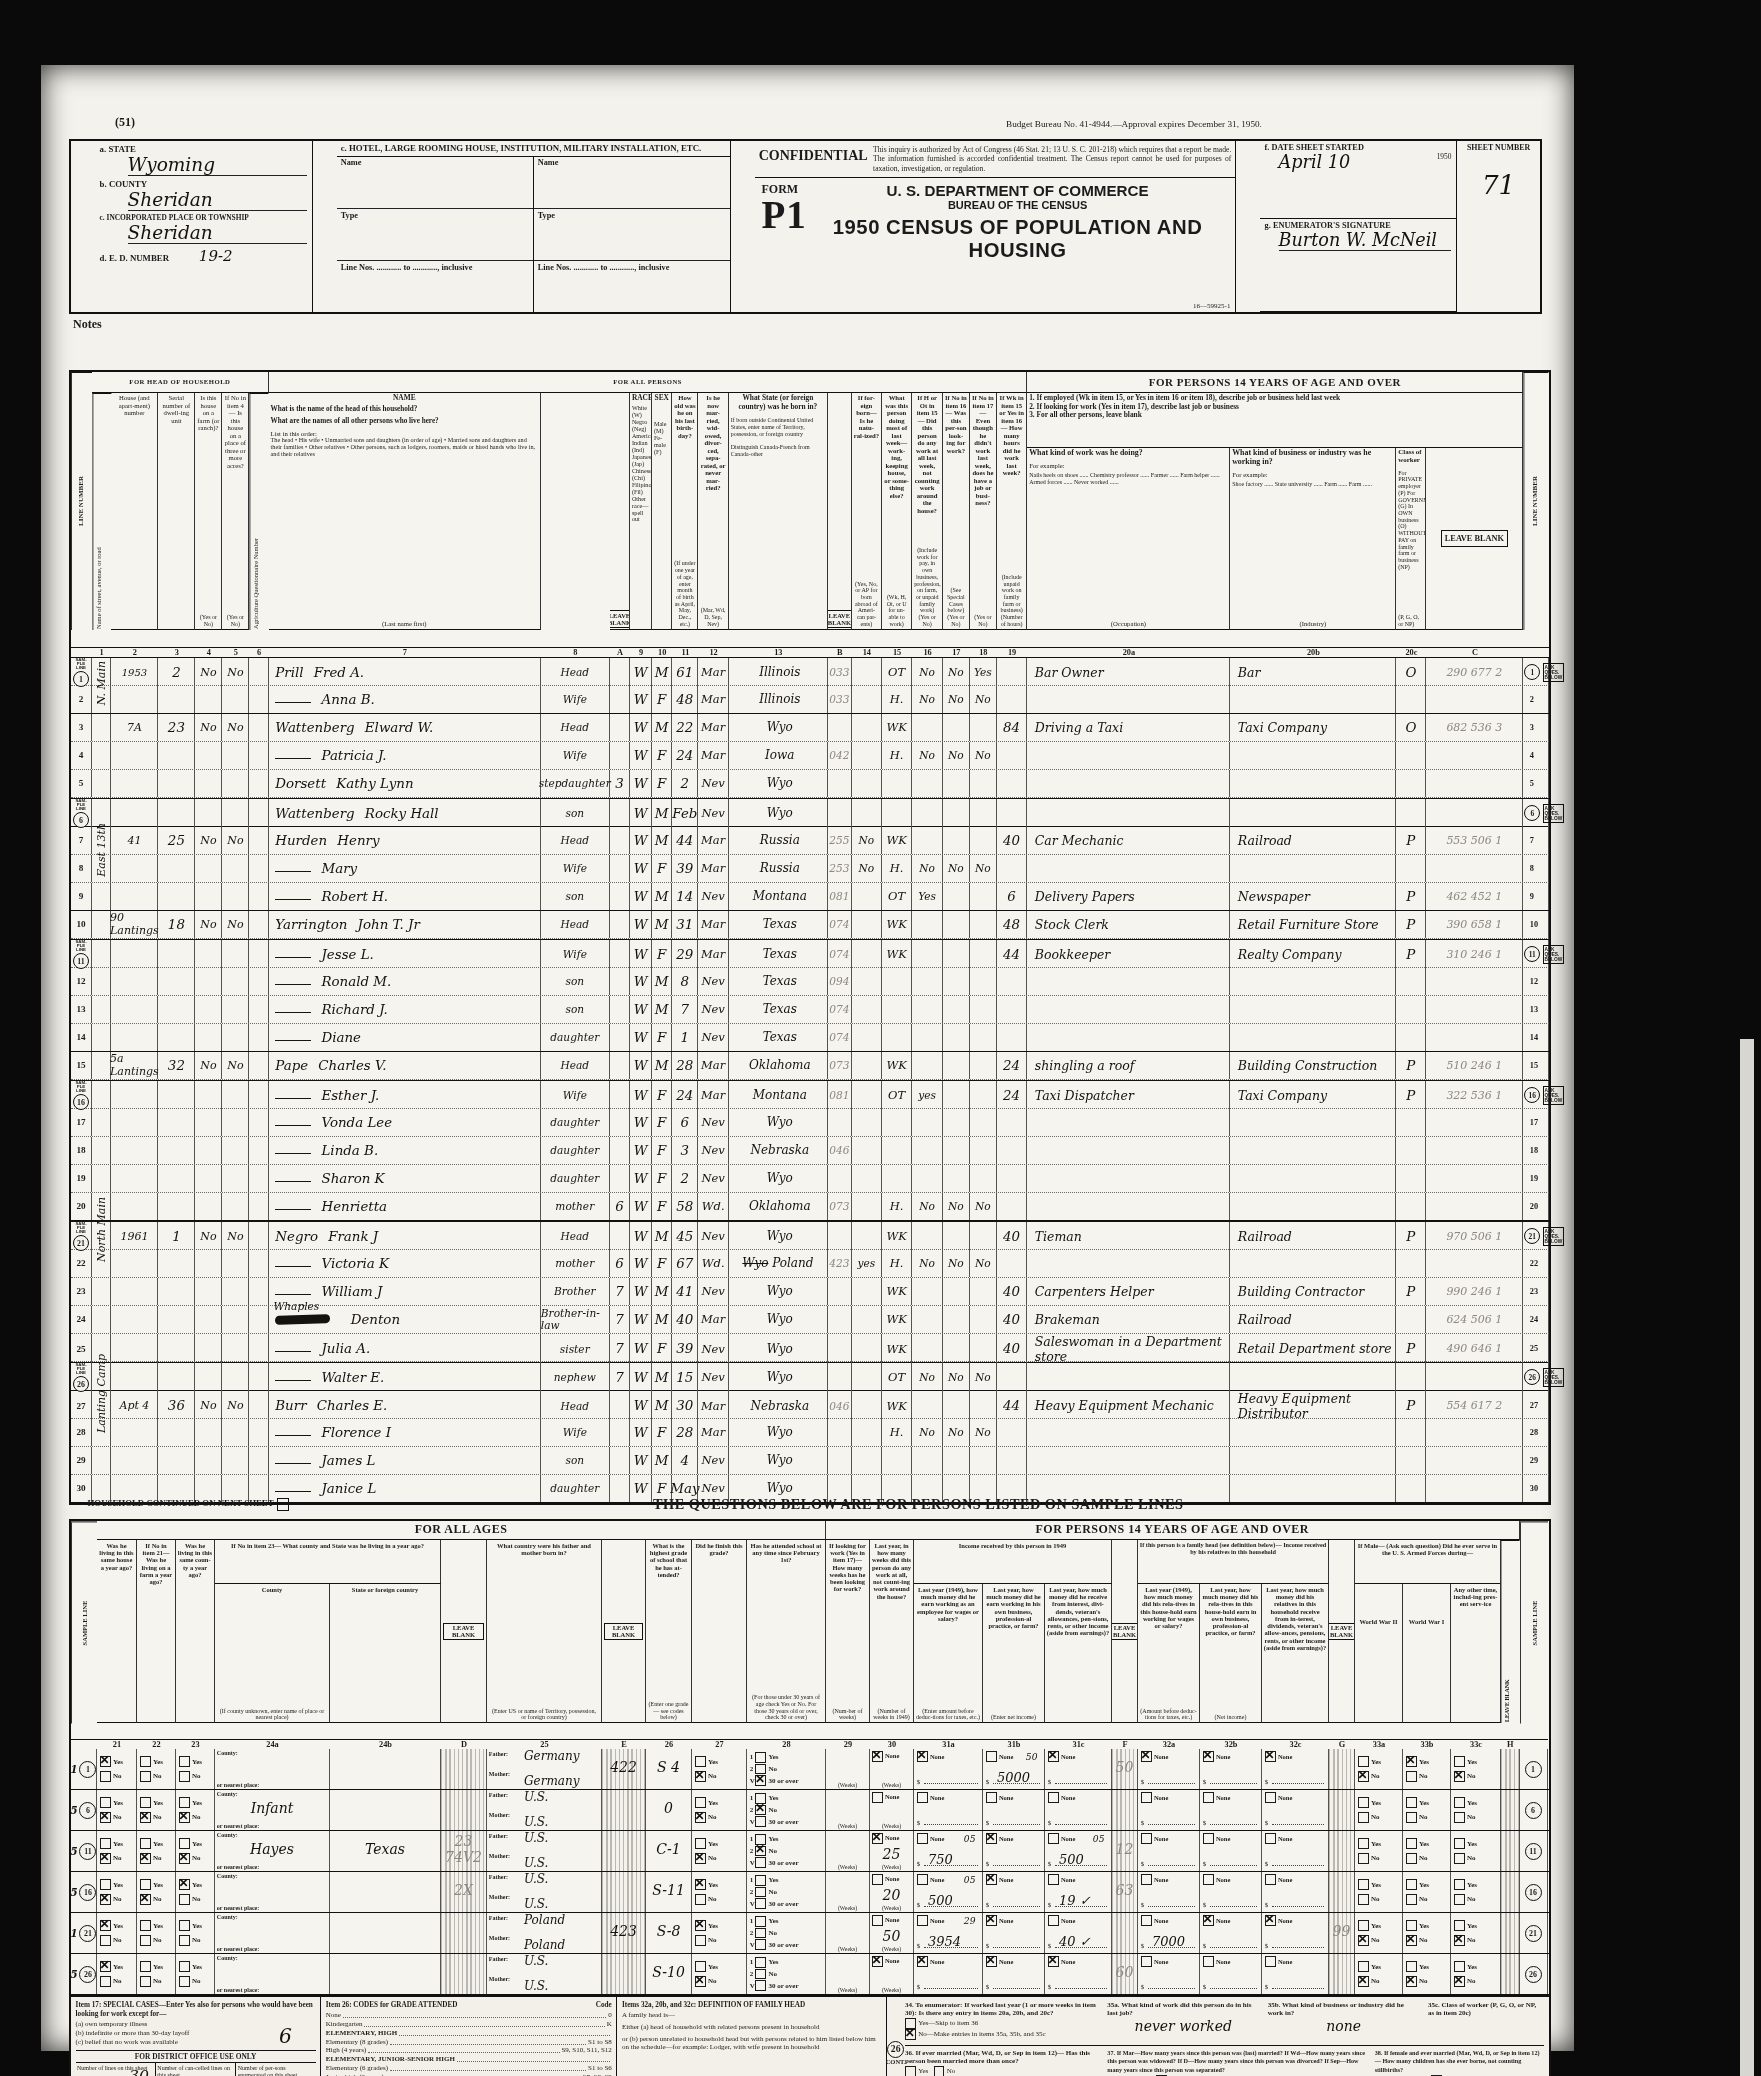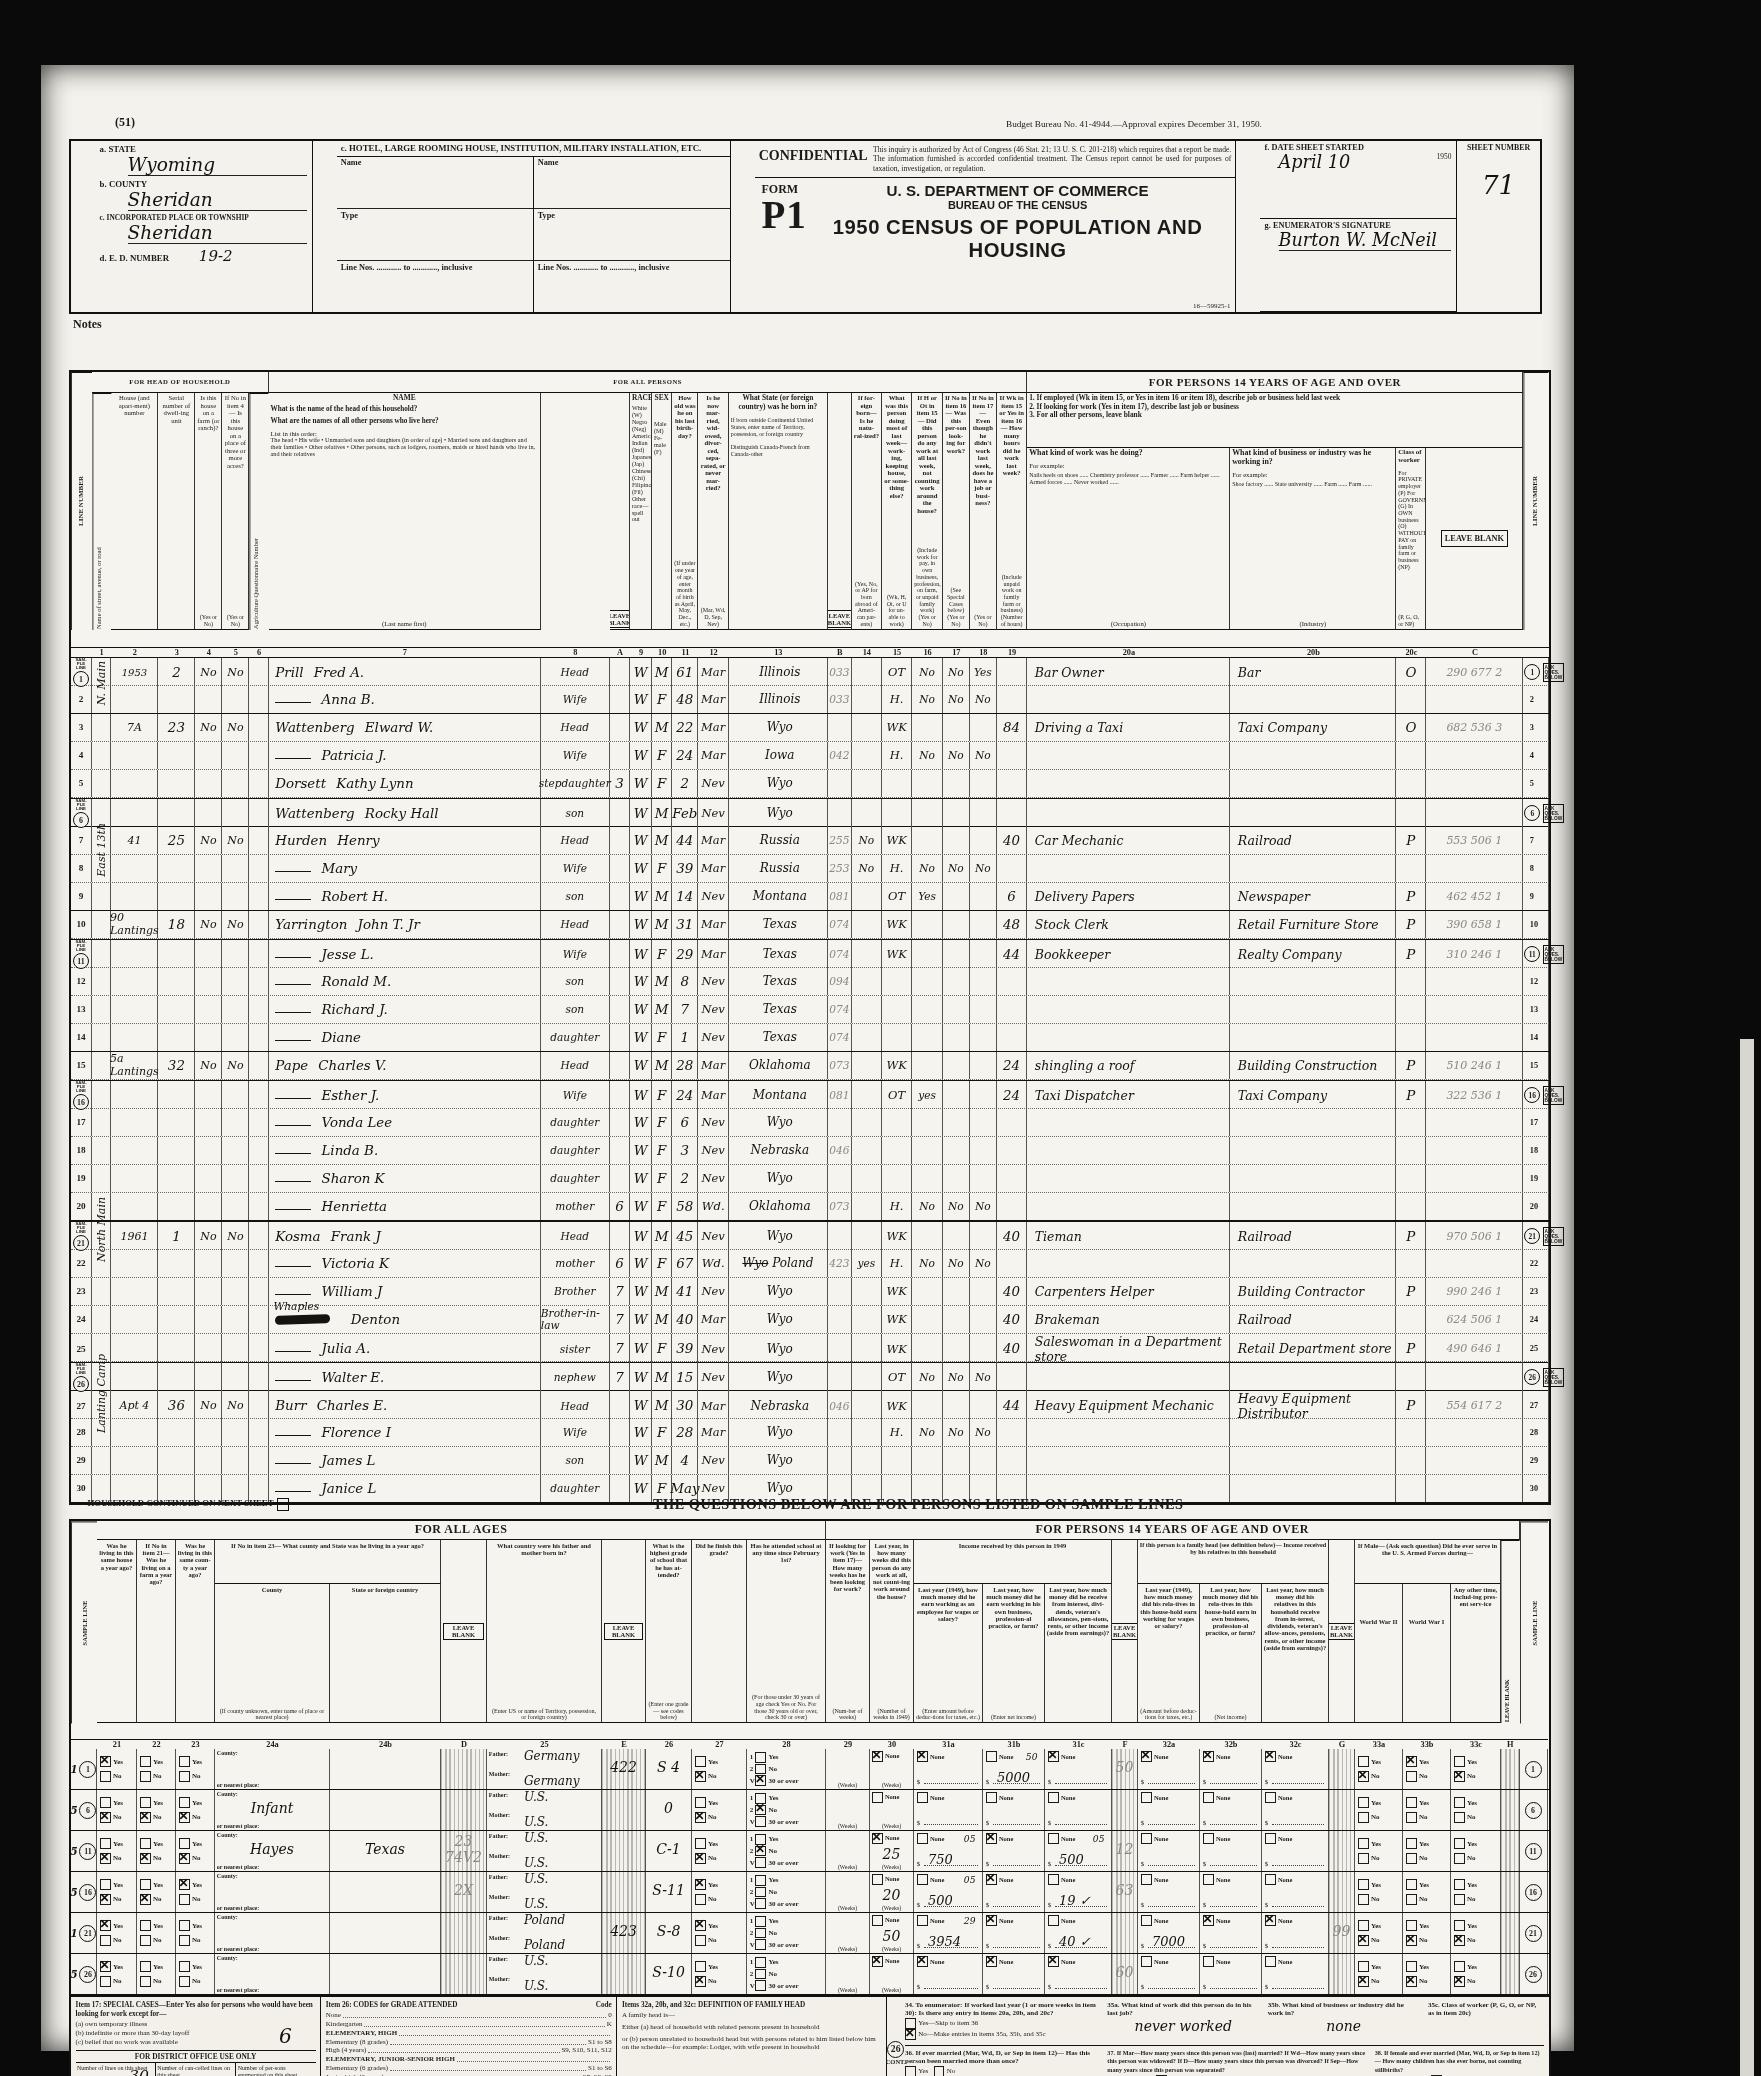--- a/index.html
+++ b/index.html
@@ -1170,21 +1170,21 @@
     </div>
     <div></div>
     <div class="pcell hw" style="font-size:11px">1961</div>
     <div class="pcell hw">1</div>
     <div class="pcell hw" style="font-size:11px">No</div>
     <div class="pcell hw" style="font-size:11px">No</div>
     <div></div>
     <div class="pcell name-cell hw">
       <span class="over-name hw"></span>
 
-      <span>Kosma</span>
+      <span>Negro</span>
       <span>Frank J</span>
     </div>
     <div class="pcell hw" style="font-size:10.6px">Head</div>
     <div class="pcell hw"></div>
     <div class="pcell hw">W</div>
     <div class="pcell hw">M</div>
     <div class="pcell hw">45</div>
     <div class="pcell hw" style="font-size:11.5px">Nev</div>
     <div class="pcell hw" style="font-size:12px"><span class="struck hw"></span>&nbsp;<span>Wyo</span></div>
     <div class="pcell hw pencil" style="font-size:10.6px"></div>

